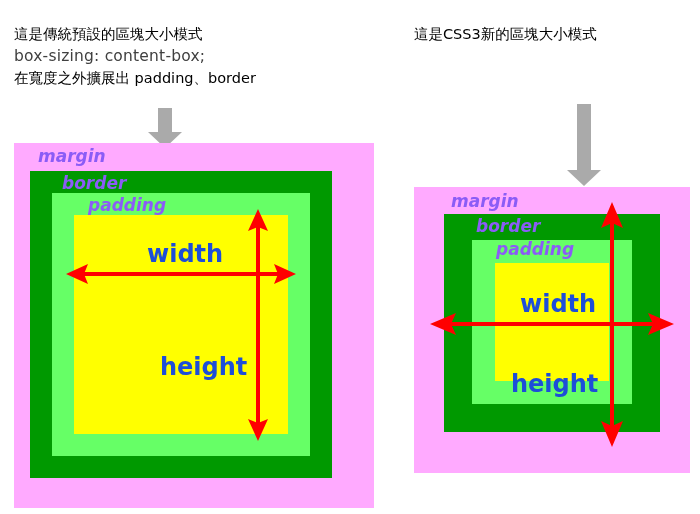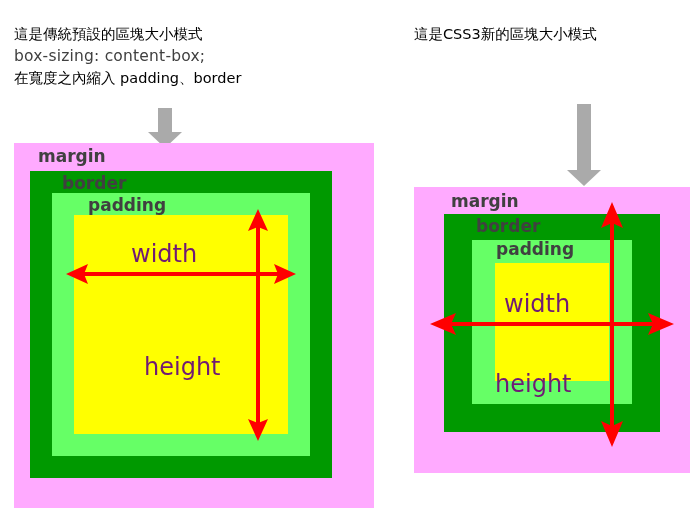--- a/index.html
+++ b/index.html
@@ -57,48 +57,50 @@
   .layer { position: absolute; }
   .layer.margin   { background: #ffaaff; left: 0; top: 0; right: 0; bottom: 0; }
   .layer.border   { background: #009900; }
   .layer.padding  { background: #66ff66; }
   .layer.content  { background: #ffff00; }
 
   .layer-label {
     position: absolute;
     font-size: 17px;
     font-weight: bold;
-    color: #404040;
+    color: #8b5cf6;
     white-space: nowrap;
     line-height: 18px;
     z-index: 6;
+    font-style: italic;
   }
 
   
   .measure { position: absolute; z-index: 7; }
   .measure svg { display: block; overflow: visible; }
   .measure-label {
     position: absolute;
     font-size: 23px;
-    font-weight: normal;
-    color: #701a75;
+    font-weight: bold;
+    color: #1d4ed8;
     white-space: nowrap;
     z-index: 8;
+    margin-left: 16px;
   }
   .measure-label.big { font-size: 24px; }
 </style>
 </head>
 <body>
 
 <div class="panel" style="left:0; top:0; width:390px; height:398px;">
 
   <div class="caption" style="left:14px; top:23px;">
     <div class="line">這是傳統預設的區塊大小模式</div>
     <div class="line code">box-sizing: content-box;</div>
-    <div class="line">在寬度之內縮入  padding、border</div>
+    <div class="line">在寬度之外擴展出  padding、border</div>
   </div>
 
   <div class="grey-arrow" style="left:147px; top:108px; width:36px; height:40px;">
     <div class="shaft" style="width:14px; height:26px;"></div>
     <div class="head" style="top:24px;"></div>
   </div>
 
   <div class="boxmodel" style="left:14px; top:143px; width:360px; height:365px;">
 
     <div class="layer margin"></div>

